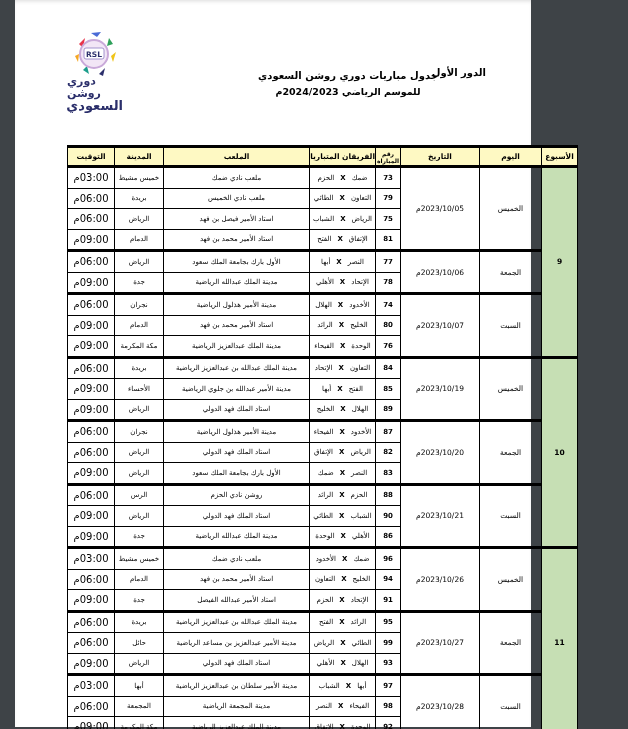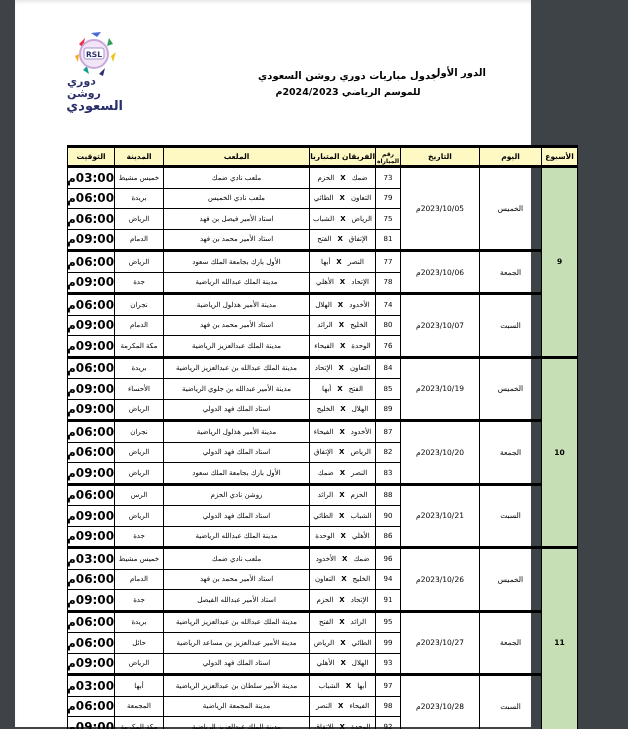--- a/index.html
+++ b/index.html
@@ -25,23 +25,23 @@
   }
   table.sched th, table.sched td {
     border:1px solid #000; padding:0; text-align:center; vertical-align:middle; overflow:hidden; white-space:nowrap;
   }
   table.sched th { background:#fef9c3; font-weight:bold; height:17px; font-size:7.5px; border-bottom:3px solid #000; border-top:3px solid #000; }
   table.sched th.mn { font-size:6px; line-height:7px; white-space:normal; }
   table.sched td { height:19.5px; }
   td.week { background:#c6dfb4; font-weight:bold; font-size:7.5px; border-left:3px solid #000; border-right:3px solid #000; }
   th.wk { border-right:3px solid #000; border-left:3px solid #000;}
   th.tm { border-left:3px solid #000; }
-  td.time { font-weight:bold; border-left:3px solid #000; font-size:12px; }
+  td.time { font-weight:normal; border-left:3px solid #000; font-size:10px; }
   td.day, td.date { font-weight:normal; font-size:7.5px; }
-  td.num { font-weight:normal; }
+  td.num { font-weight:bold; }
   td.teams { text-align:right; padding-right:4px; font-size:7px; }
   td.teams .x { font-weight:bold; margin:0 6px; }
   tr.grp-start td { border-top:3px solid #000; }
   tr.last td { border-bottom:3px solid #000; }
   td.week.grp { border-top:3px solid #000; border-bottom:3px solid #000; }
 </style>
 </head>
 <body>
 
 <div class="page">

